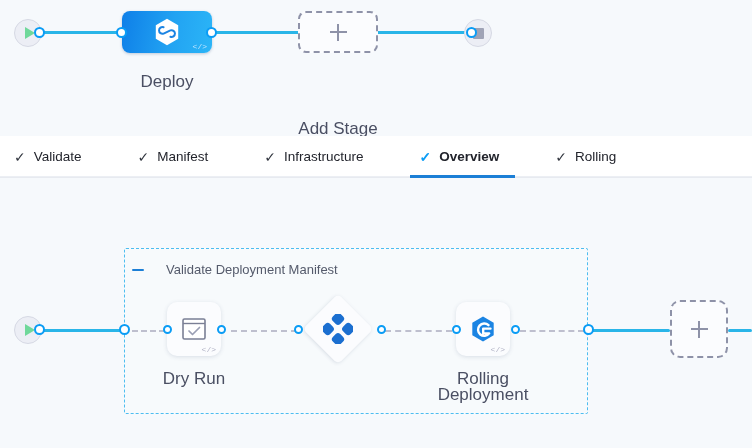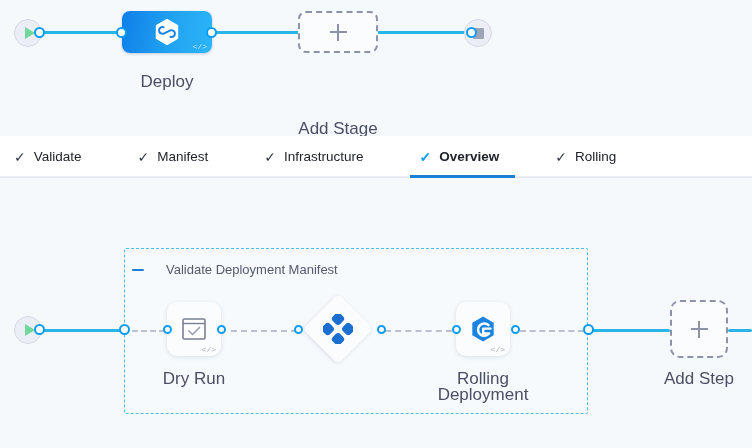--- a/index.html
+++ b/index.html
@@ -411,17 +411,16 @@
       <span class="code-badge code-badge-dark">&lt;/&gt;</span>
     </div>
     <div class="ring-sm" style="left:452px; top:147px;"></div>
     <div class="ring-sm" style="left:511px; top:147px;"></div>
     <div class="caption" style="left:437px; top:193px; width:92px;">Rolling
 Deployment</div>
 
     <div class="add-node add-step-node" style="left:670px; top:122px;">
       <div class="plus"></div>
     </div>
-    <div class="caption" style="left:654px; top:193px; width:90px;">Add Step</div>
 
   </div>
 
 </div>
 
 </body></html>

